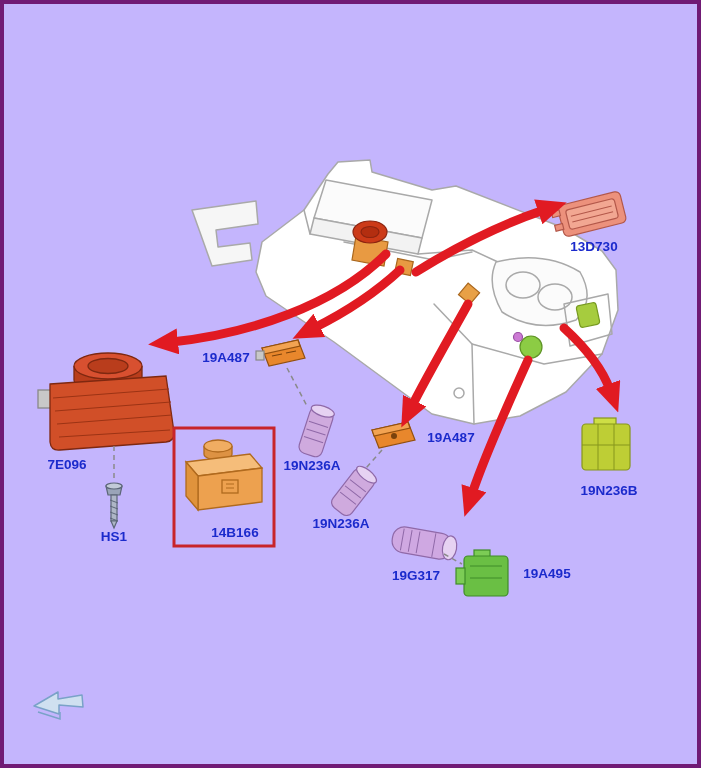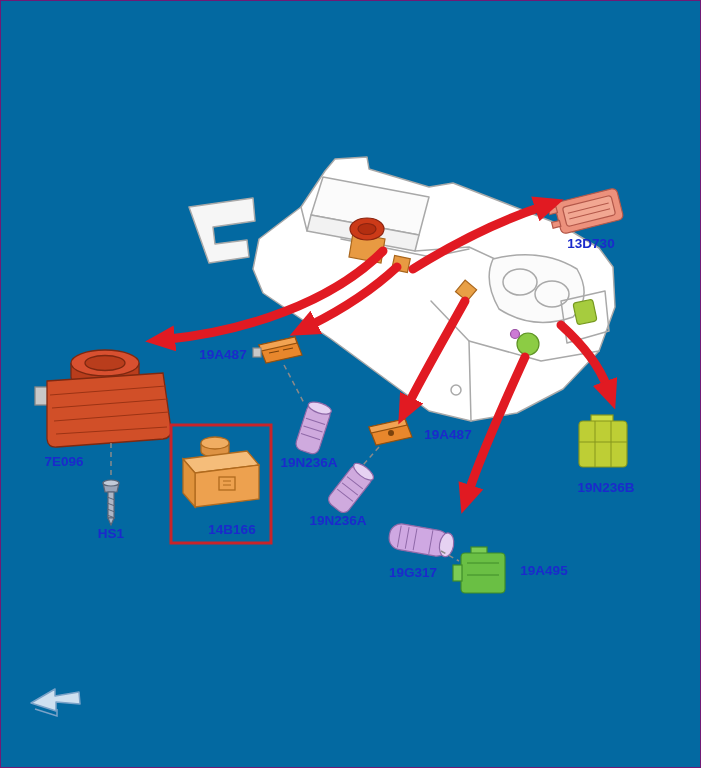--- a/index.html
+++ b/index.html
@@ -1,20 +1,20 @@
 <!DOCTYPE html>
 <html><head>
 <meta charset="utf-8">
 <style>
   html,body{margin:0;padding:0;background:#ffffff;}
   .page{
     position:relative;
     width:701px;height:768px;
-    background:#0369a1;
-    border:1px solid #701a75;
+    background:#c4b5fd;
+    border:4px solid #701a75;
     box-sizing:border-box;
     overflow:hidden;
     font-family:"Liberation Sans", sans-serif;
   }
   svg{display:block;}
   .part-label{cursor:pointer;}
 </style>
 </head>
 <body>
 

